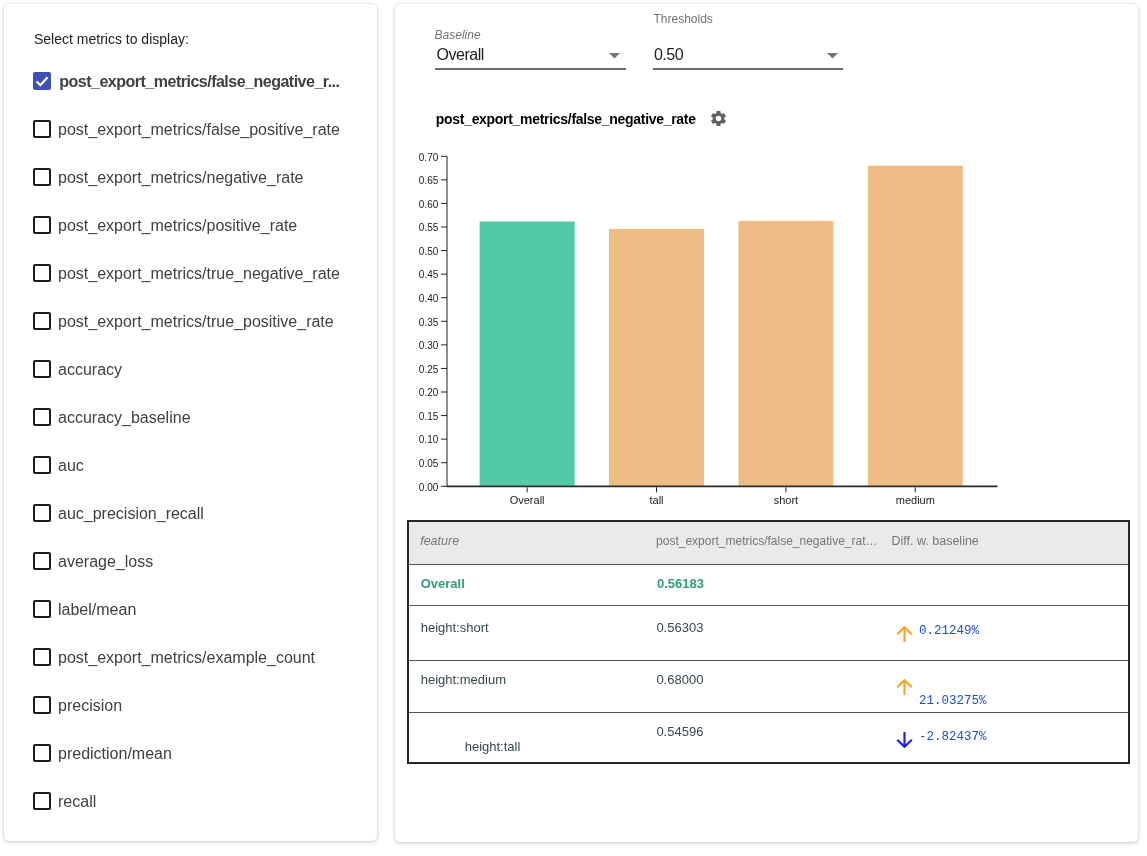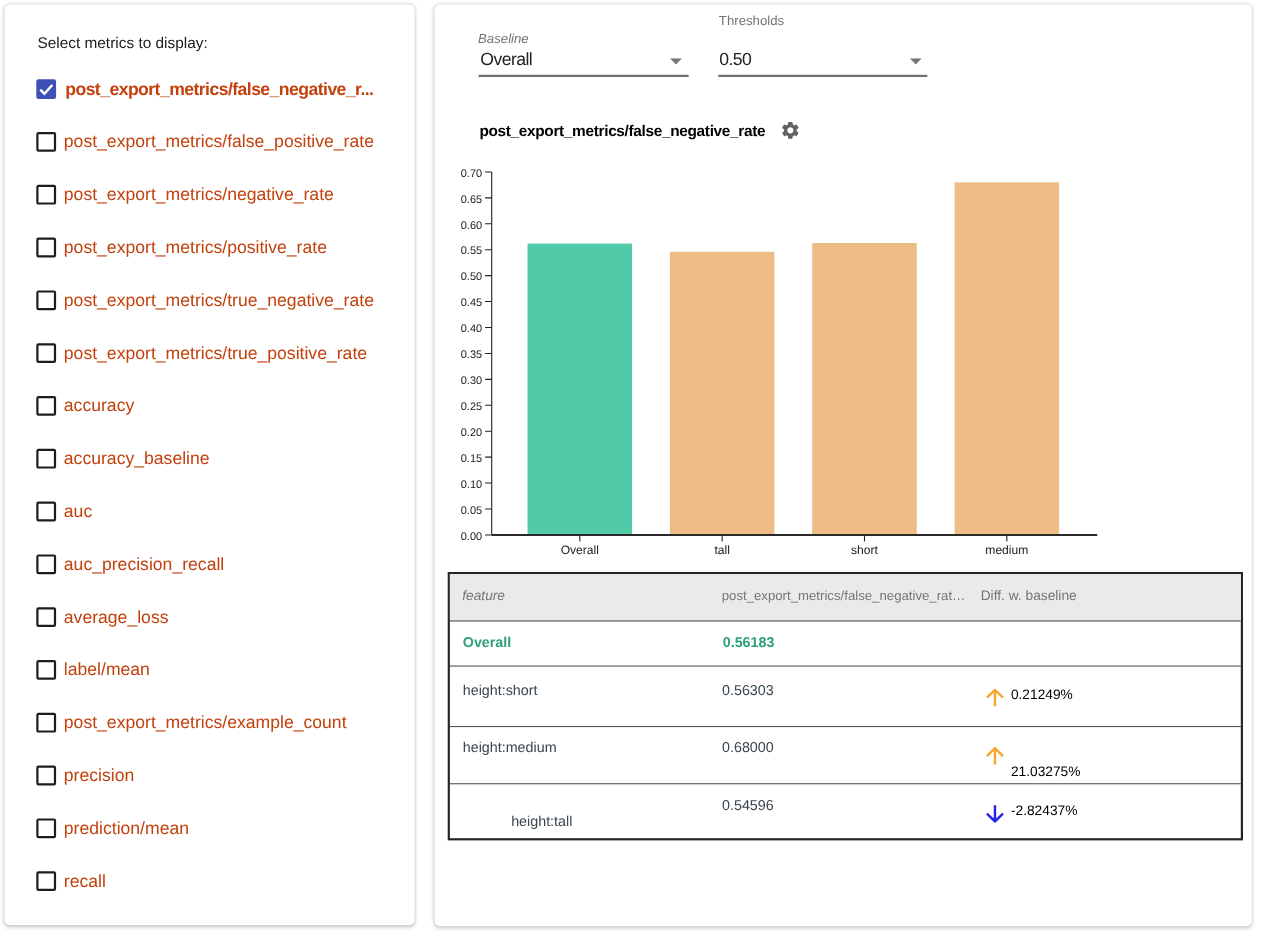--- a/index.html
+++ b/index.html
@@ -5,35 +5,35 @@
 * { margin:0; padding:0; box-sizing:border-box; }
 html,body { width:1147px; height:856px; background:#ffffff; font-family:"Liberation Sans", sans-serif; overflow:hidden; position:relative; }
 .card { position:absolute; background:#fff; border-radius:5px;
   box-shadow: 0 0 3px rgba(0,0,0,0.16), 0 2px 4px rgba(0,0,0,0.12); }
 #leftcard { left:4px; top:4px; width:373px; height:837px; }
 #rightcard { left:395px; top:4px; width:743px; height:838px; }
 .abs { position:absolute; white-space:nowrap; }
 .selhdr { font-size:14px; color:#212121; left:30px; top:27px; }
 .cbbox { position:absolute; left:29px; width:18px; height:18px; border:2px solid #1c1c1c; border-radius:2px; background:#fff; }
 .cbbox.checked { border-color:#3d51b5; background:#3d51b5; }
-.cblbl { position:absolute; left:54px; font-size:16px; color:#c2410c; white-space:nowrap; line-height:17px; }
+.cblbl { position:absolute; left:54px; font-size:16px; color:#404040; white-space:nowrap; line-height:17px; }
 .cblbl.b { font-weight:bold; letter-spacing:-0.5px; left:55.3px; }
 .ddlbl { font-size:12px; color:#737373; }
 .ddval { font-size:16px; color:#212121; letter-spacing:-0.5px; }
 .ddline { height:1.4px; background:#6f6f6f; }
 
 .ctitle { left:40.8px; top:107.8px; font-size:14px; font-weight:bold; color:#000000; letter-spacing:-0.3px; line-height:14px; }
 
 #tbl { position:absolute; left:12px; top:515.5px; width:723px; height:244px; border:2px solid #262626; background:#fff; }
 #thead { position:absolute; left:0; top:0; width:719px; height:43.3px; background:#eaeaea; border-bottom:1px solid #555; }
 .hsep { position:absolute; left:0; width:719px; height:1px; background:#555; }
 .tt { position:absolute; white-space:nowrap; font-size:13px; color:#37474f; line-height:13px; }
 .th { font-size:12.5px; color:#757575; line-height:12.5px; }
 .teal { color:#2f9e7c; font-weight:bold; }
-.pct { font-size:12.5px; color:#000000; }
+.pct { font-size:12.5px; color:#1d4ed8;font-family:Liberation Mono, monospace; }
 </style>
 </head>
 <body>
 <div id="leftcard" class="card">
   <div class="abs selhdr">Select metrics to display:</div>
 <div class="cbbox checked" style="top:68px;">
       <svg width="18" height="18" viewBox="0 0 24 24" style="position:absolute;left:-2px;top:-2px;">
         <path fill="none" stroke="#fff" stroke-width="3" d="M4.8 12.6l5 5 9.6-10.6"></path>
       </svg>
     </div>

